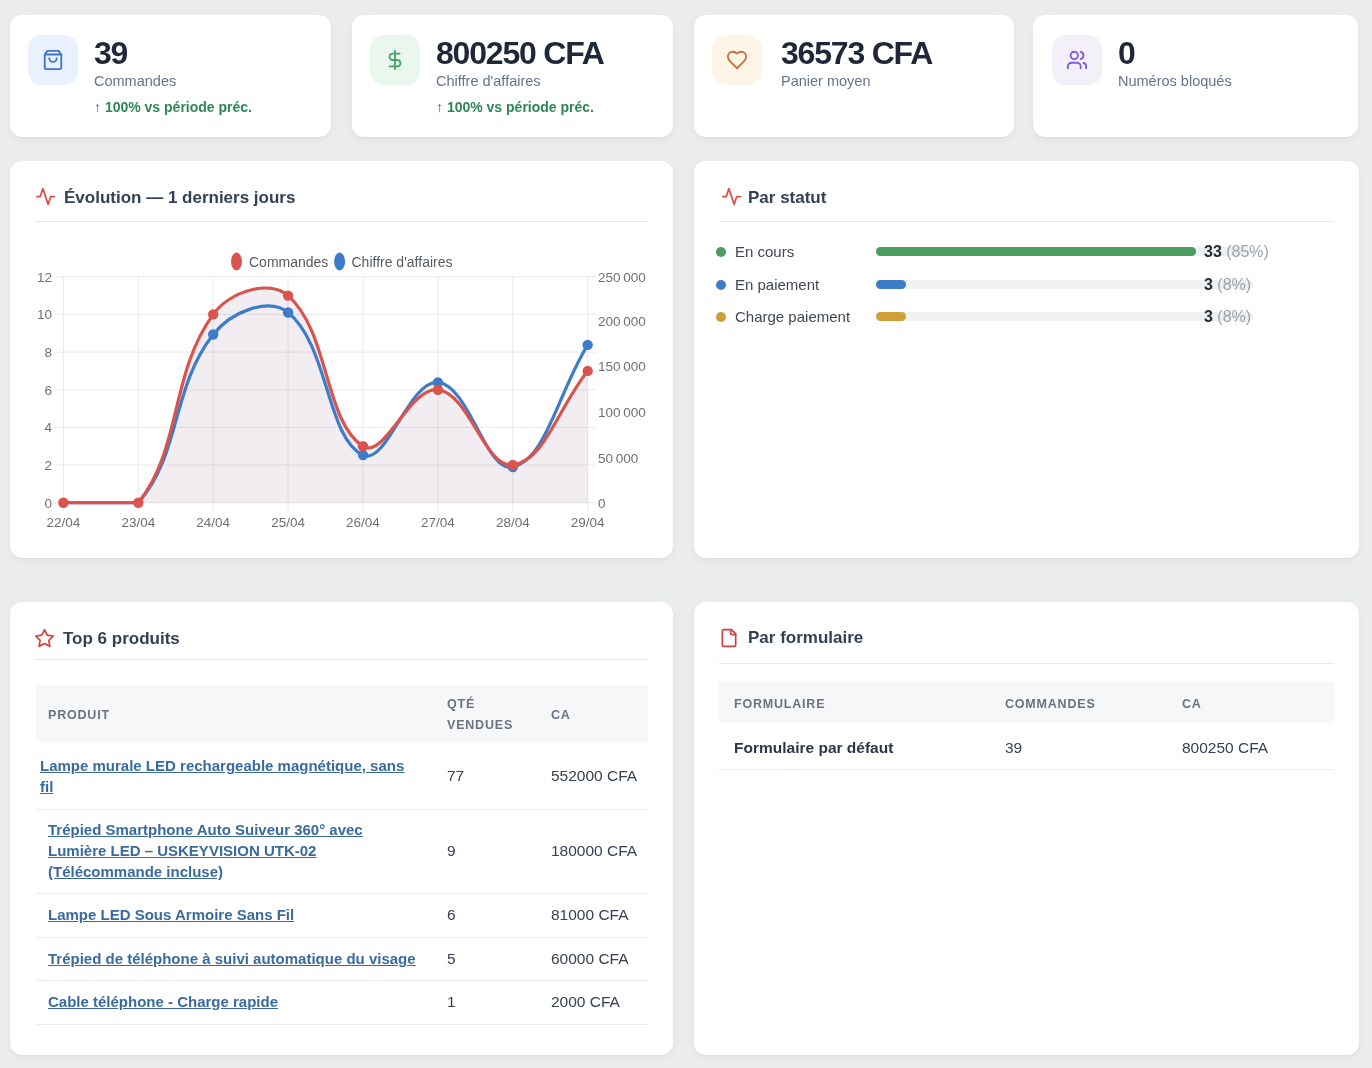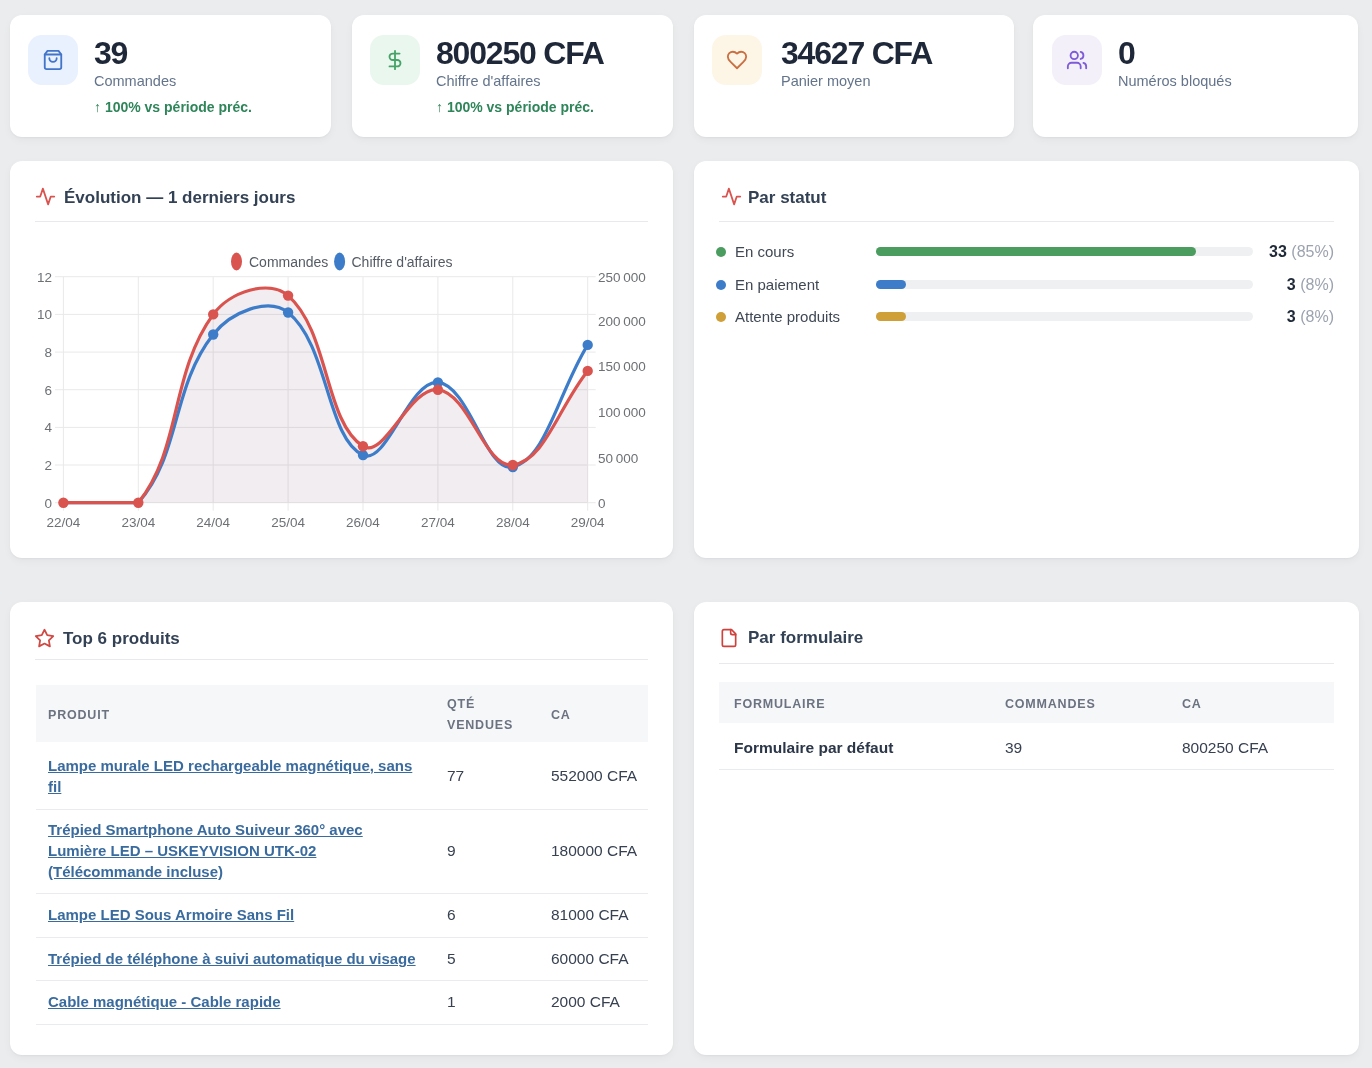--- a/index.html
+++ b/index.html
@@ -11,21 +11,21 @@
 .num { position:absolute; font-size:32px; font-weight:bold; color:#1e2838; line-height:30px; letter-spacing:-1.2px; }
 .lbl { position:absolute; font-size:14.5px; color:#64748b; line-height:18px; }
 .delta { position:absolute; font-size:14px; font-weight:bold; color:#2f855a; line-height:16px; }
 .delta .ar { font-weight:normal; }
 .ctitle { position:absolute; font-size:17px; font-weight:bold; color:#334155; line-height:19px; }
 .sep { position:absolute; height:1px; background:#e7e9ec; }
 .srow-lbl { position:absolute; font-size:15px; color:#3f4854; line-height:18px; }
 .dot { position:absolute; width:10px; height:10px; border-radius:50%; }
 .track { position:absolute; height:9px; border-radius:4.5px; background:#eff0f1; }
 .bar { position:absolute; height:9px; border-radius:4.5px; }
-.sval { position:absolute; font-size:16px; text-align:right; color:#9ca3af; line-height:18px; }
+.sval { position:absolute; font-size:16px; text-align:left; color:#9ca3af; line-height:18px; }
 .sval b { color:#1f2937; font-size:16px; }
 .thead { position:absolute; background:#f6f7f9; }
 .th { position:absolute; font-size:12.5px; font-weight:bold; color:#6b7280; letter-spacing:.8px; line-height:21px; }
 .rowline { position:absolute; height:1px; background:#e9ebee; }
 a.plink { font-size:15px; font-weight:bold; color:#3a6b9e; text-decoration:underline; line-height:21px; }
 .cell { position:absolute; font-size:15.5px; color:#374151; line-height:21px; }
 svg.ic { position:absolute; }
 </style>
 </head>
 <body>
@@ -63,21 +63,21 @@
 </div>
 
 <div class="num" style="left:94px;top:38px">39</div>
 <div class="lbl" style="left:94px;top:72px">Commandes</div>
 <div class="delta" style="left:94px;top:99px"><span class="ar">↑</span> 100% vs période préc.</div>
 
 <div class="num" style="left:436px;top:38px">800250 CFA</div>
 <div class="lbl" style="left:436px;top:72px">Chiffre d'affaires</div>
 <div class="delta" style="left:436px;top:99px"><span class="ar">↑</span> 100% vs période préc.</div>
 
-<div class="num" style="left:781px;top:38px">34627 CFA</div>
+<div class="num" style="left:781px;top:38px">36573 CFA</div>
 <div class="lbl" style="left:781px;top:72px">Panier moyen</div>
 
 <div class="num" style="left:1118px;top:38px">0</div>
 <div class="lbl" style="left:1118px;top:72px">Numéros bloqués</div>
 
 <div class="card" style="left:10px;top:161px;width:663px;height:397px"></div>
 <svg class="ic" style="left:34.5px;top:186px" width="21" height="21" viewBox="0 0 24 24" fill="none" stroke="#d9534f" stroke-width="2" stroke-linecap="round" stroke-linejoin="round">
     <polyline points="22 12 18 12 15 21 9 3 6 12 2 12"></polyline>
   </svg>
 <div class="ctitle" style="left:64px;top:188px">Évolution — 1 derniers jours</div>
@@ -185,21 +185,21 @@
 <div class="bar" style="left:876px;top:247px;width:320px;background:#4a9d5f"></div>
 <div class="sval" style="left:1204px;top:243px;width:130px"><b>33</b> (85%)</div>
 
 <div class="dot" style="left:716px;top:279.5px;background:#3d7cc9"></div>
 <div class="srow-lbl" style="left:735px;top:276px">En paiement</div>
 <div class="track" style="left:876px;top:280px;width:377px"></div>
 <div class="bar" style="left:876px;top:280px;width:30px;background:#3d7cc9"></div>
 <div class="sval" style="left:1204px;top:276px;width:130px"><b>3</b> (8%)</div>
 
 <div class="dot" style="left:716px;top:311.5px;background:#cf9f38"></div>
-<div class="srow-lbl" style="left:735px;top:308px">Attente produits</div>
+<div class="srow-lbl" style="left:735px;top:308px">Charge paiement</div>
 <div class="track" style="left:876px;top:312px;width:377px"></div>
 <div class="bar" style="left:876px;top:312px;width:30px;background:#cf9f38"></div>
 <div class="sval" style="left:1204px;top:308px;width:130px"><b>3</b> (8%)</div>
 
 <div class="card" style="left:10px;top:602px;width:663px;height:453px"></div>
 <svg class="ic" style="left:34px;top:628px" width="21" height="21" viewBox="0 0 24 24" fill="none" stroke="#cf4a45" stroke-width="2" stroke-linecap="round" stroke-linejoin="round">
     <polygon points="12 2 15.09 8.26 22 9.27 17 14.14 18.18 21.02 12 17.77 5.82 21.02 7 14.14 2 9.27 8.91 8.26"></polygon>
   </svg>
 <div class="ctitle" style="left:63px;top:629px">Top 6 produits</div>
 <div class="sep" style="left:35px;top:659px;width:613px"></div>
@@ -208,37 +208,37 @@
 <div class="th" style="left:48px;top:705px">PRODUIT</div>
 <div class="th" style="left:447px;top:694px">QTÉ<br>VENDUES</div>
 <div class="th" style="left:551px;top:705px">CA</div>
 
 <div class="rowline" style="left:36px;top:809px;width:612px"></div>
 <div class="rowline" style="left:36px;top:893px;width:612px"></div>
 <div class="rowline" style="left:36px;top:937px;width:612px"></div>
 <div class="rowline" style="left:36px;top:980px;width:612px"></div>
 <div class="rowline" style="left:36px;top:1024px;width:612px"></div>
 
-<div class="abs" style="left:48px;top:755px"><a class="plink" href="#">Lampe murale LED rechargeable magnétique, sans<br>fil</a></div>
+<div class="abs" style="left:40px;top:755px"><a class="plink" href="#">Lampe murale LED rechargeable magnétique, sans<br>fil</a></div>
 <div class="cell" style="left:447px;top:765px">77</div>
 <div class="cell" style="left:551px;top:765px">552000 CFA</div>
 
 <div class="abs" style="left:48px;top:819px"><a class="plink" href="#">Trépied Smartphone Auto Suiveur 360° avec<br>Lumière LED – USKEYVISION UTK-02<br>(Télécommande incluse)</a></div>
 <div class="cell" style="left:447px;top:840px">9</div>
 <div class="cell" style="left:551px;top:840px">180000 CFA</div>
 
 <div class="abs" style="left:48px;top:904px"><a class="plink" href="#">Lampe LED Sous Armoire Sans Fil</a></div>
 <div class="cell" style="left:447px;top:904px">6</div>
 <div class="cell" style="left:551px;top:904px">81000 CFA</div>
 
 <div class="abs" style="left:48px;top:948px"><a class="plink" href="#">Trépied de téléphone à suivi automatique du visage</a></div>
 <div class="cell" style="left:447px;top:948px">5</div>
 <div class="cell" style="left:551px;top:948px">60000 CFA</div>
 
-<div class="abs" style="left:48px;top:991px"><a class="plink" href="#">Cable magnétique - Cable rapide</a></div>
+<div class="abs" style="left:48px;top:991px"><a class="plink" href="#">Cable téléphone - Charge rapide</a></div>
 <div class="cell" style="left:447px;top:991px">1</div>
 <div class="cell" style="left:551px;top:991px">2000 CFA</div>
 
 <div class="card" style="left:694px;top:602px;width:665px;height:453px"></div>
 <svg class="ic" style="left:719px;top:627.5px" width="20" height="20" viewBox="0 0 24 24" fill="none" stroke="#d0413c" stroke-width="2" stroke-linecap="round" stroke-linejoin="round">
     <path d="M15 2H6a2 2 0 0 0-2 2v16a2 2 0 0 0 2 2h12a2 2 0 0 0 2-2V7Z"></path>
     <path d="M14 2v4a2 2 0 0 0 2 2h4"></path>
   </svg>
 <div class="ctitle" style="left:748px;top:628px">Par formulaire</div>
 <div class="sep" style="left:719px;top:663px;width:615px"></div>

